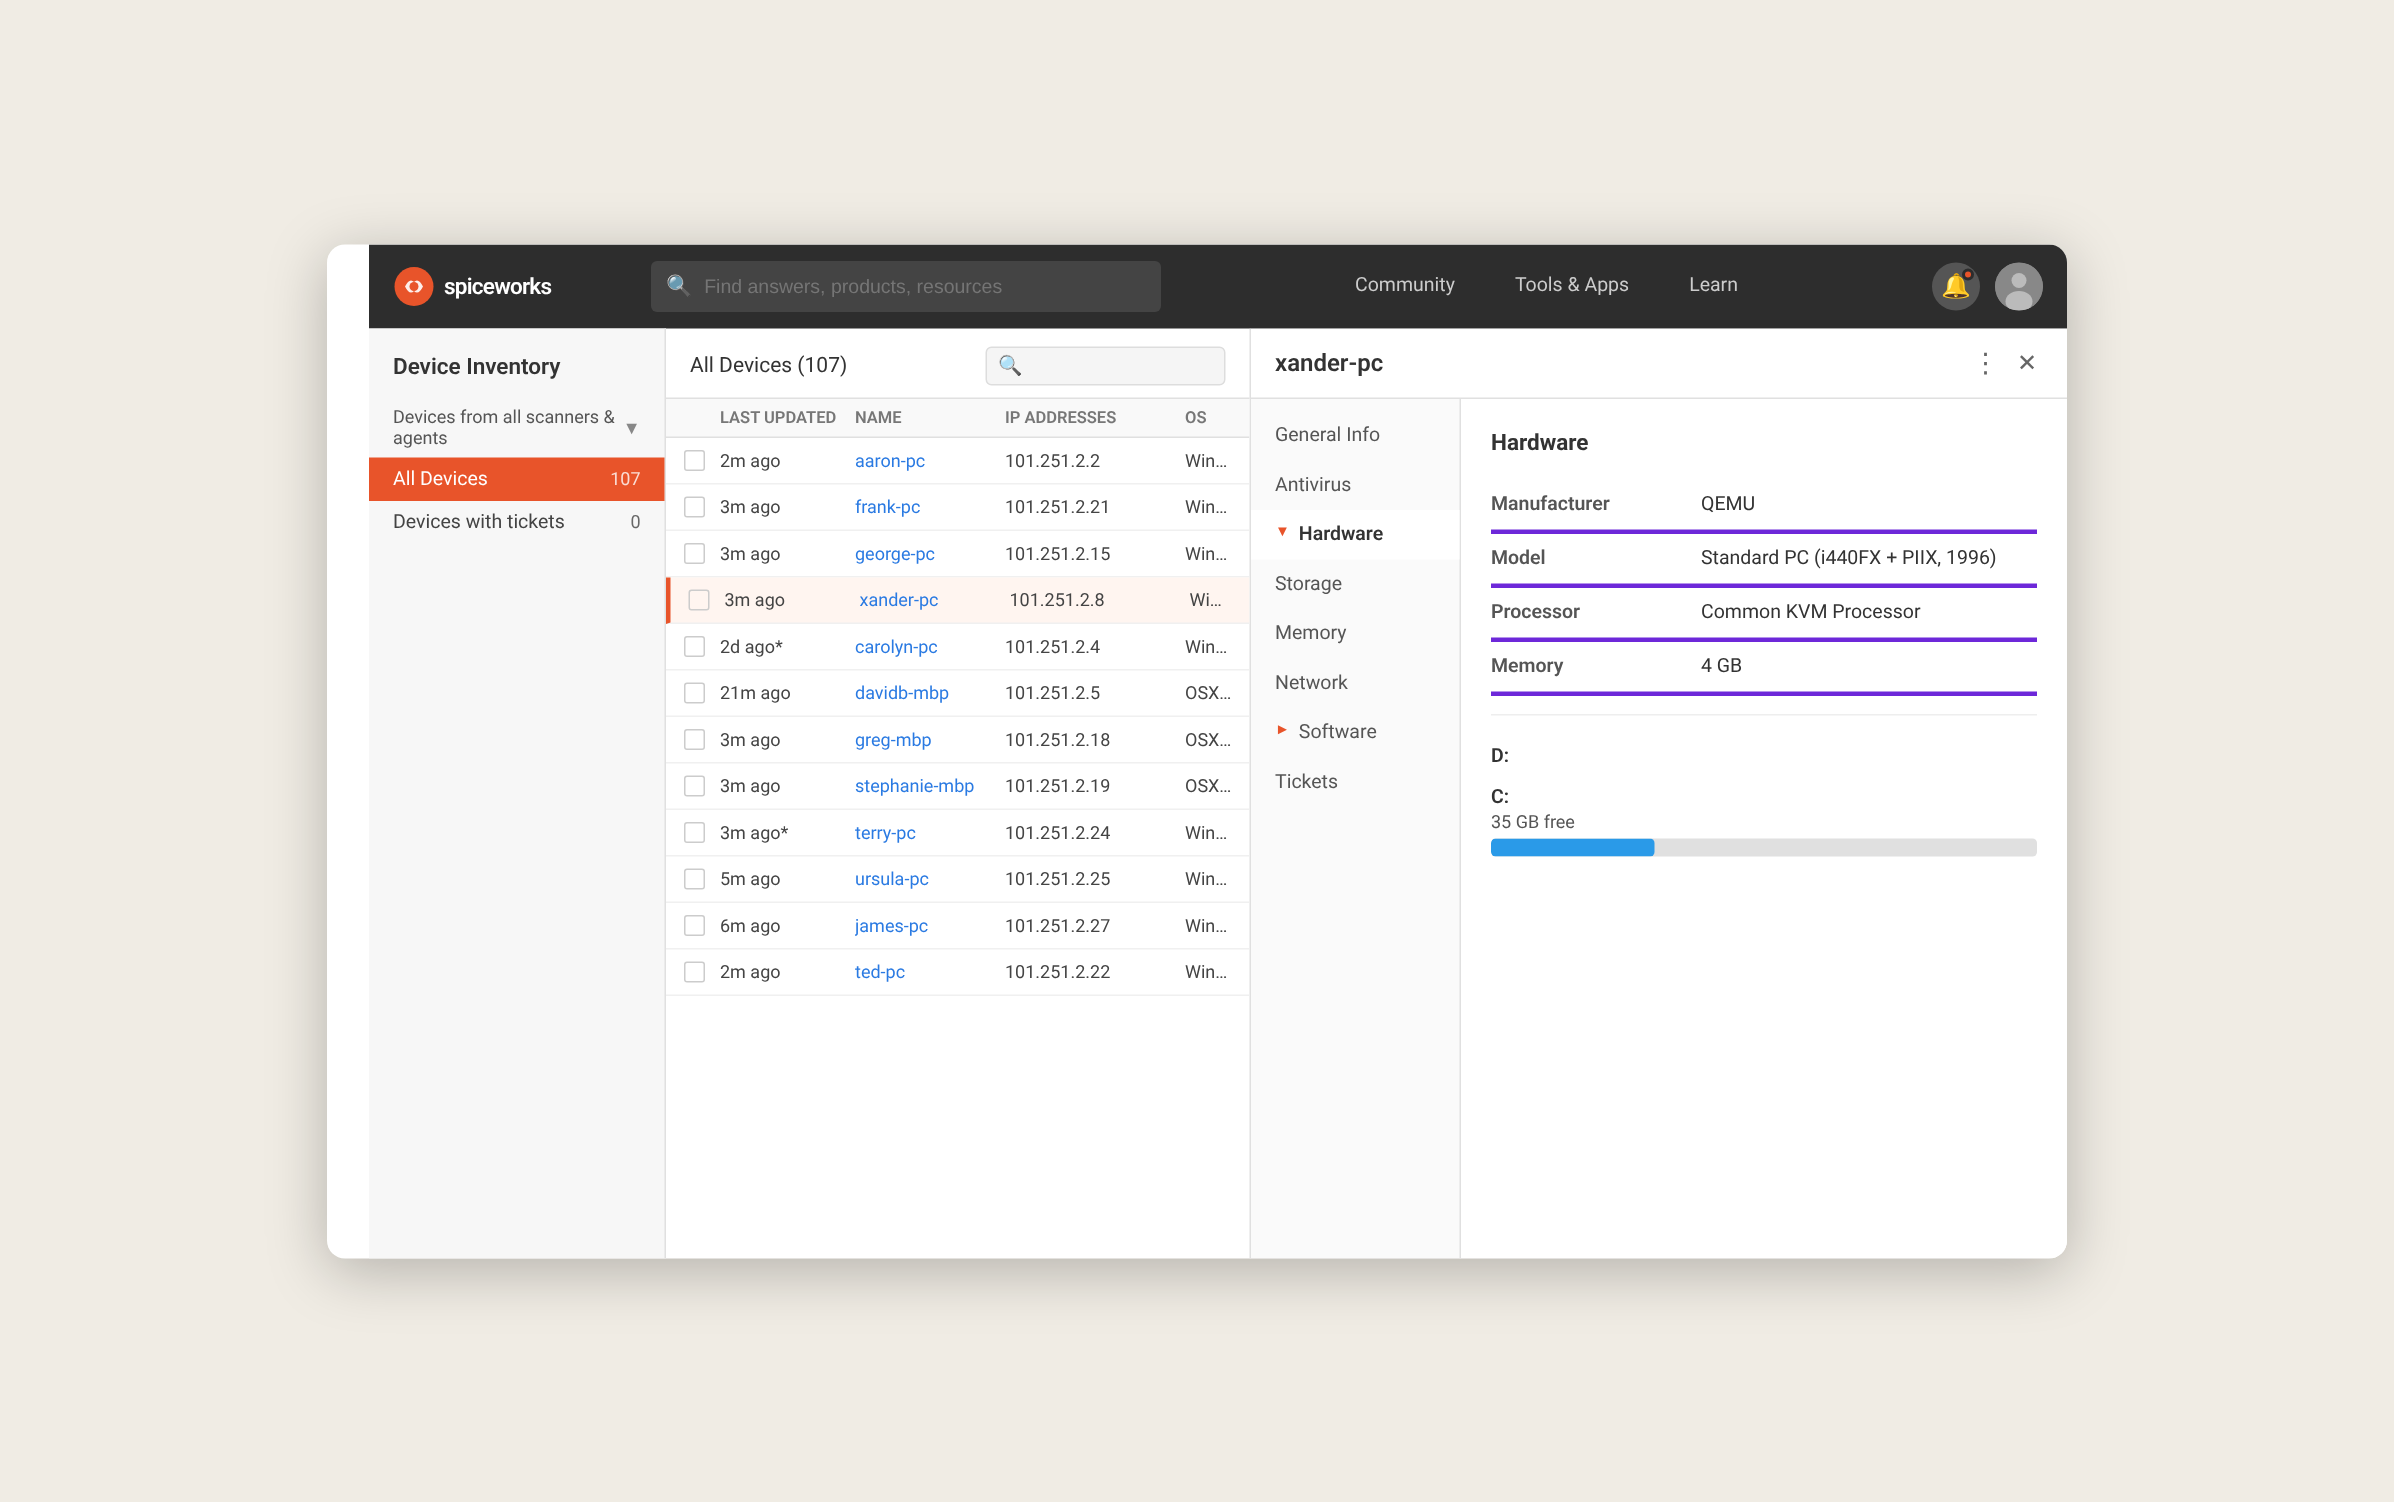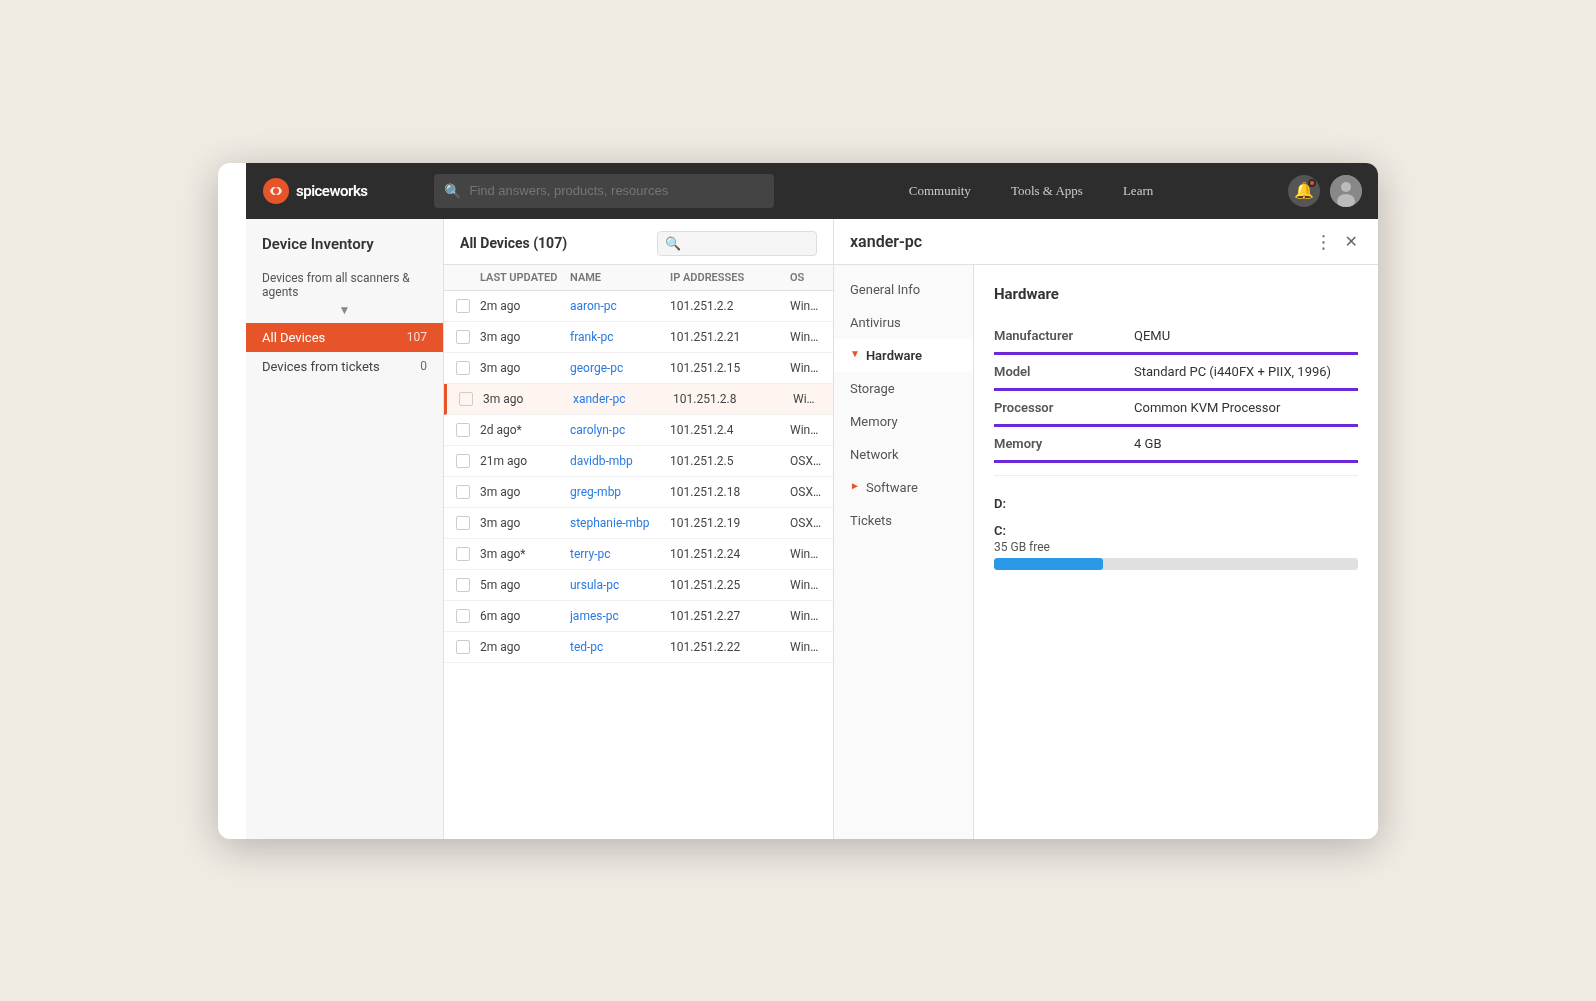--- a/index.html
+++ b/index.html
@@ -62,21 +62,20 @@
       font-size: 13px;
       width: 100%;
     }
     .search-icon-nav { color: #999; font-size: 14px; }
     .nav-links {
       display: flex;
       align-items: flex-start;
       gap: 0;
       flex: 1;
       justify-content: center;
-      font-family: Liberation Serif, serif;
     }
     .nav-link {
       color: #ccc;
       font-size: 13px;
       padding: 0 20px;
       height: 56px;
       display: flex;
       align-items: center;
       cursor: pointer;
       text-decoration: none;
@@ -143,21 +142,20 @@
       padding: 0 16px 12px;
     }
     .sidebar-filter {
       display: flex;
       align-items: center;
       padding: 6px 16px;
       font-size: 12px;
       color: #555;
       cursor: pointer;
       gap: 4px;
-      flex-direction: column;
     }
     .sidebar-filter .filter-arrow { color: #888; }
     .sidebar-item {
       display: flex;
       align-items: center;
       padding: 7px 16px;
       cursor: pointer;
       color: #444;
       font-size: 13px;
     }
@@ -185,21 +183,21 @@
     }
     .device-list-header {
       padding: 12px 16px 8px;
       display: flex;
       align-items: center;
       justify-content: space-between;
       border-bottom: 1px solid #e0e0e0;
     }
     .device-list-title {
       font-size: 14px;
-      font-weight: 700;
+      font-weight: 400;
       color: #333;
     }
     .search-input-wrap {
       display: flex;
       align-items: center;
       background: #f5f5f5;
       border: 1px solid #ddd;
       border-radius: 4px;
       padding: 4px 8px;
       gap: 6px;
@@ -365,21 +363,21 @@
       <div class="sidebar-title">Device Inventory</div>
       <div class="sidebar-filter">
         <span>Devices from all scanners &amp; agents</span>
         <span class="filter-arrow">▼</span>
       </div>
       <div class="sidebar-item active">
         <span class="item-label">All Devices</span>
         <span class="item-count">107</span>
       </div>
       <div class="sidebar-item">
-        <span class="item-label">Devices from tickets</span>
+        <span class="item-label">Devices with tickets</span>
         <span class="item-count">0</span>
       </div>
     </div>
 
     <div class="content-area">
 
       <div class="device-list-panel">
         <div class="device-list-header">
           <span class="device-list-title">All Devices (107)</span>
           <div class="search-input-wrap">

